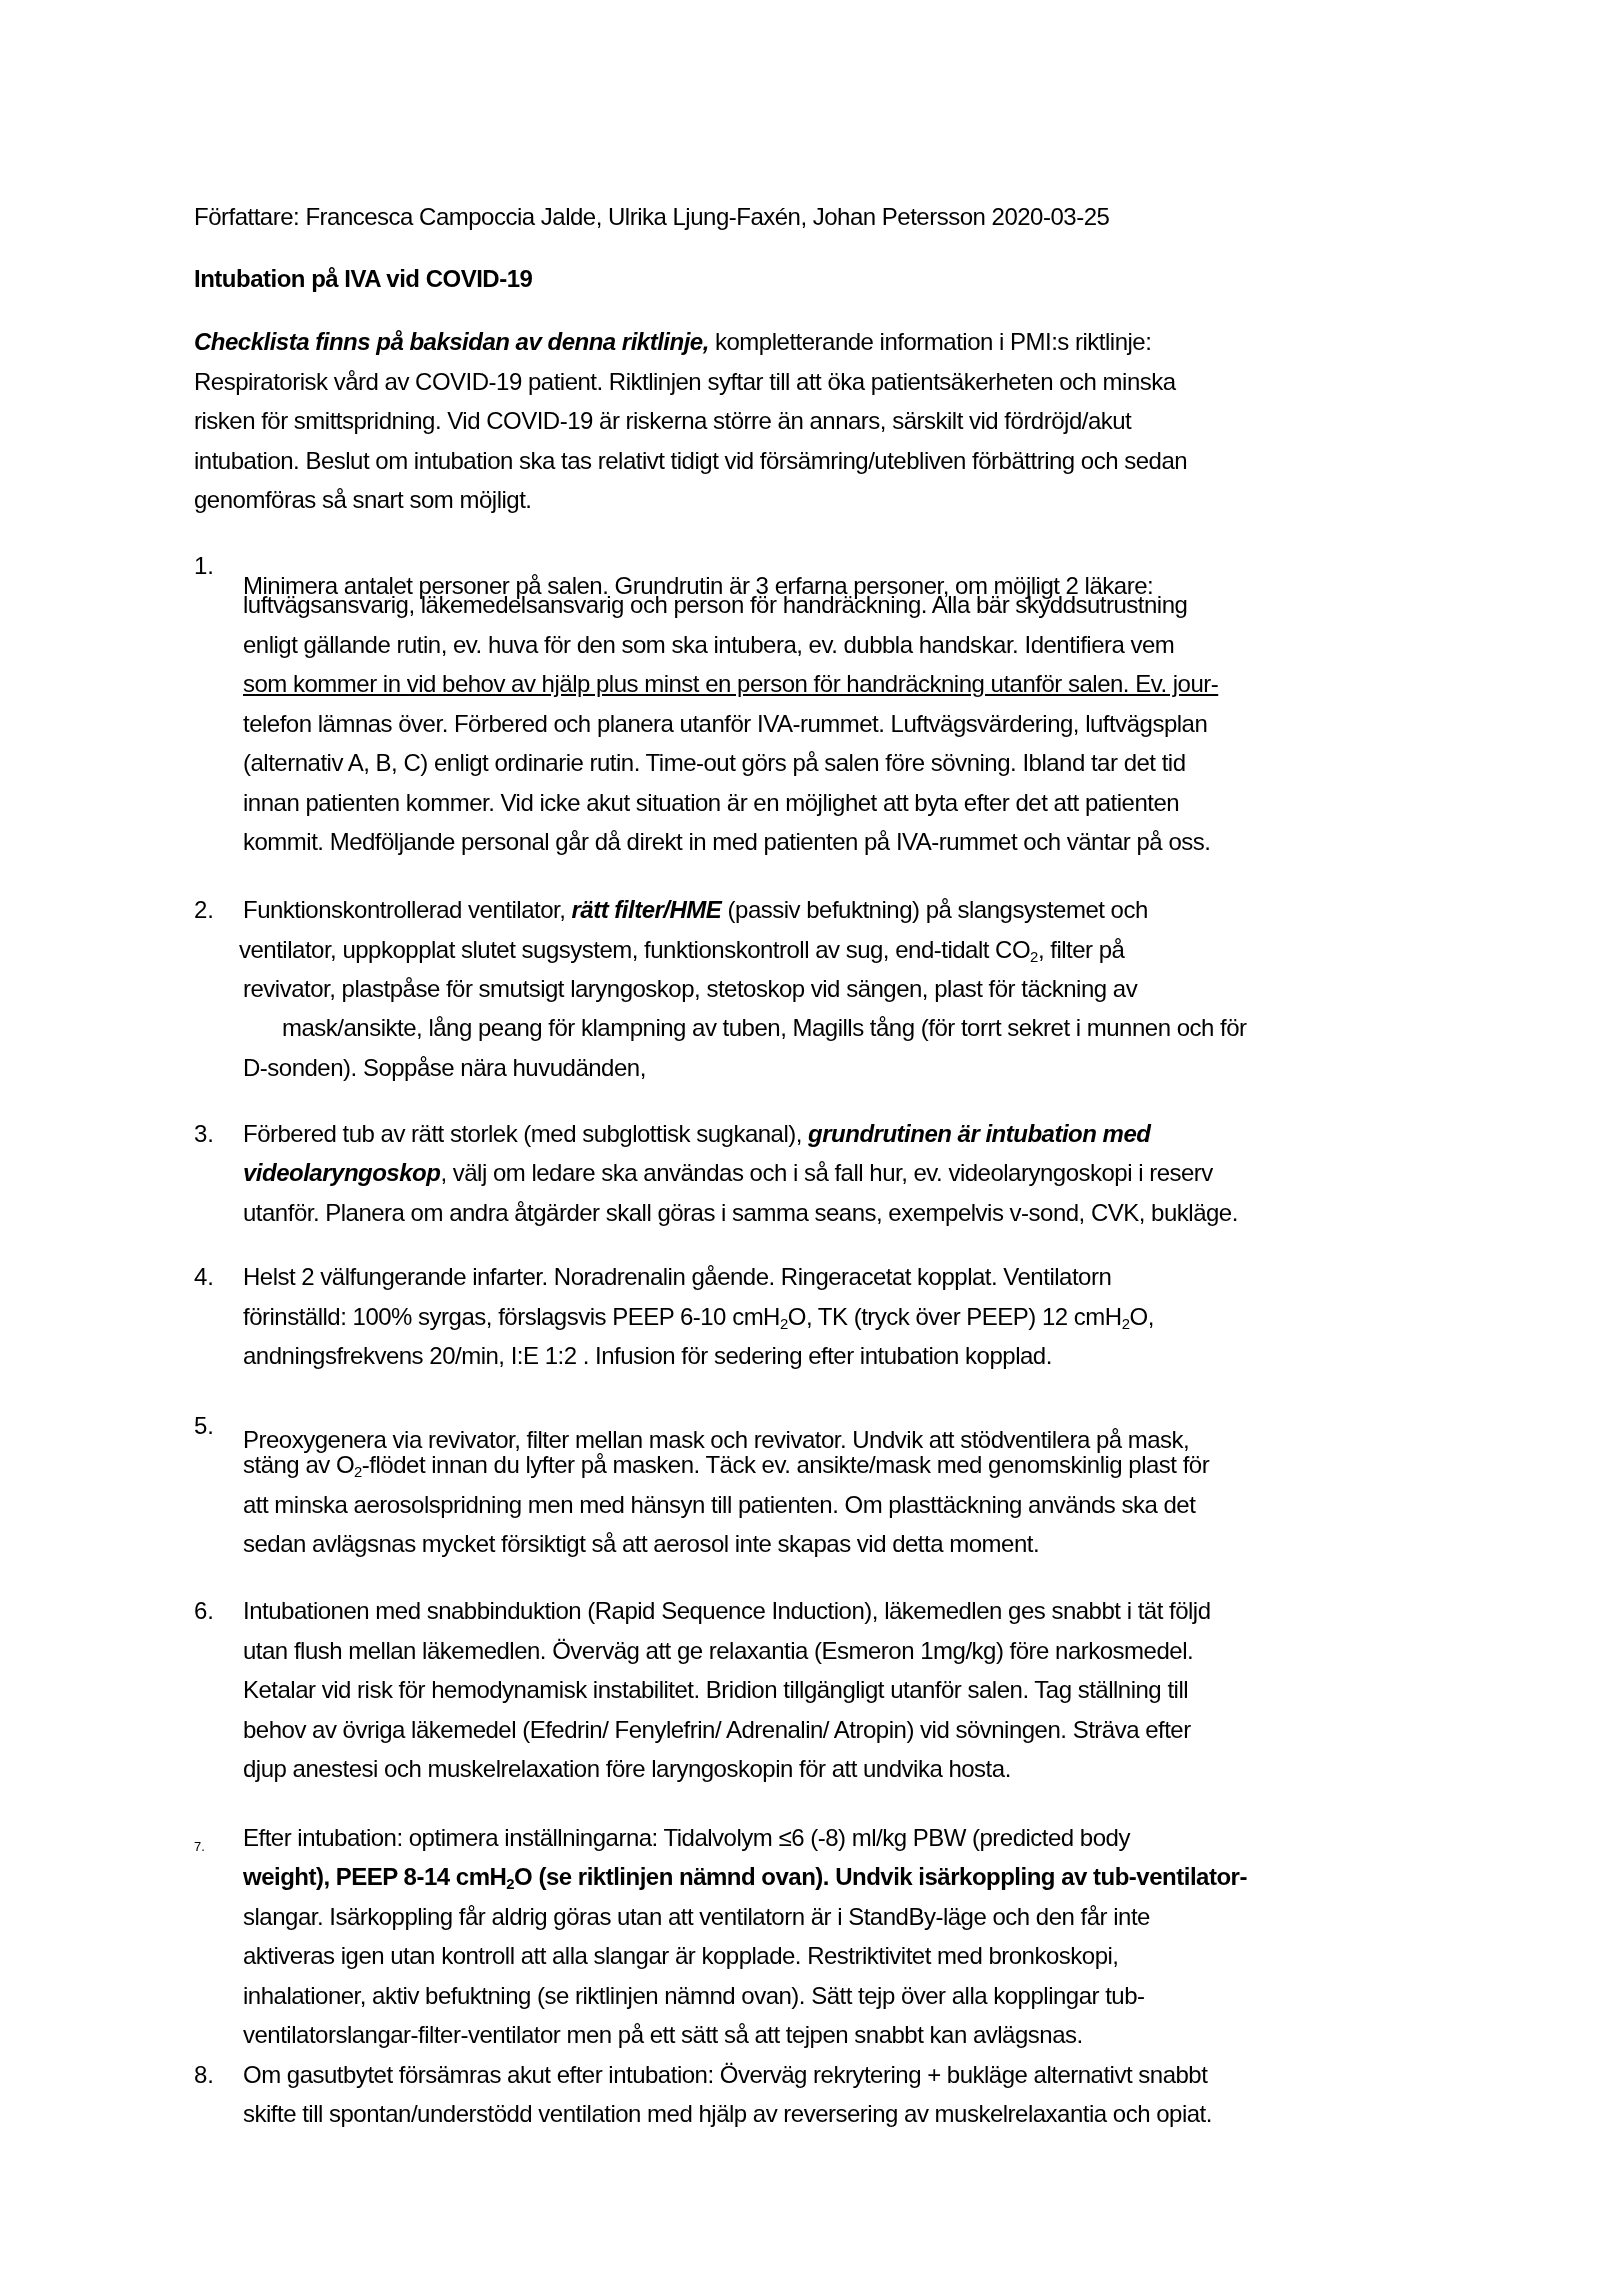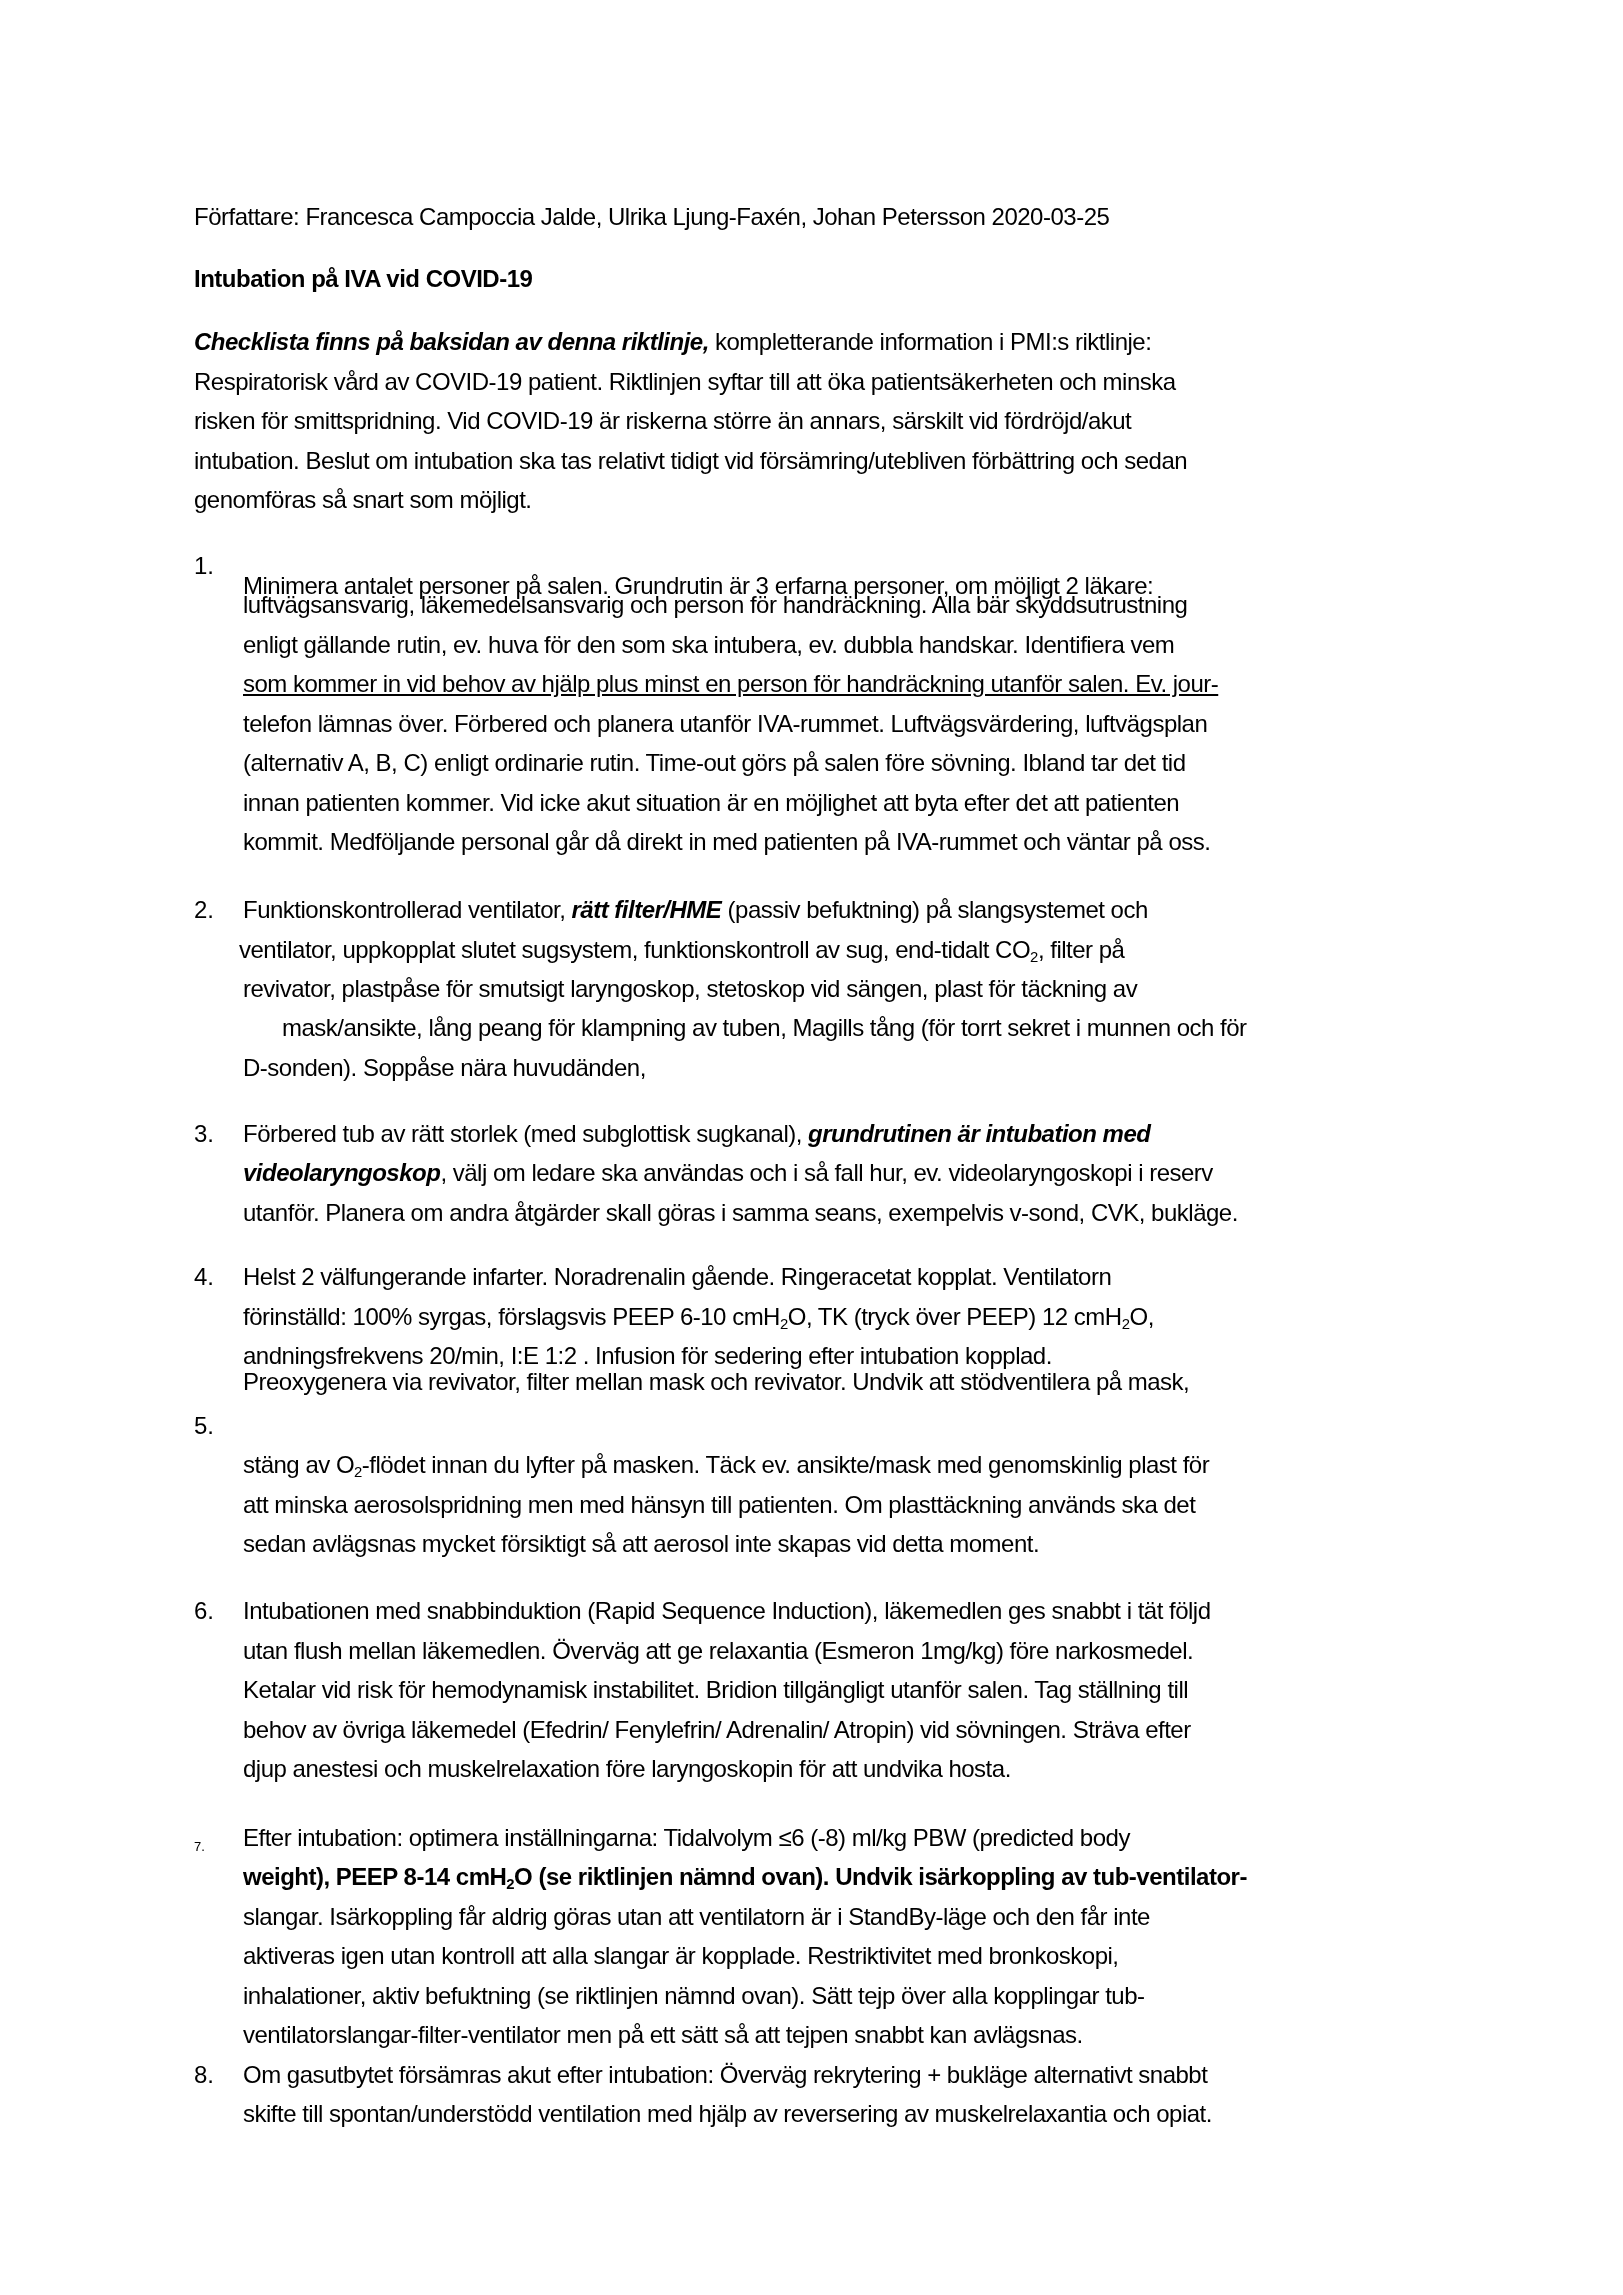--- a/index.html
+++ b/index.html
@@ -53,21 +53,21 @@
         <div class="line" style="left: 243px; top: 1197px;"><span>utanför. Planera om andra åtgärder skall göras i samma seans, exempelvis v-sond, CVK, bukläge.</span></div>
       </div>
       <div>
         <div class="num" style="left: 194px; top: 1261px;">4.</div>
         <div class="line" style="left: 243px; top: 1261px;"><span>Helst 2 välfungerande infarter. Noradrenalin gående. Ringeracetat kopplat. Ventilatorn</span></div>
         <div class="line" style="left: 243px; top: 1301px;"><span>förinställd: 100% syrgas, förslagsvis PEEP 6-10 cmH</span><sub>2</sub><span>O, TK (tryck över PEEP) 12 cmH</span><sub>2</sub><span>O,</span></div>
         <div class="line" style="left: 243px; top: 1340px;"><span>andningsfrekvens 20/min, I:E 1:2 . Infusion för sedering efter intubation kopplad.</span></div>
       </div>
       <div>
         <div class="num" style="left: 194px; top: 1410px;">5.</div>
-        <div class="line" style="left: 243px; top: 1366px; text-align: center;"><span>Preoxygenera via revivator, filter mellan mask och revivator. Undvik att stödventilera på mask,</span></div>
+        <div class="line" style="left: 243px; top: 1424px; text-align: center;"><span>Preoxygenera via revivator, filter mellan mask och revivator. Undvik att stödventilera på mask,</span></div>
         <div class="line" style="left: 243px; top: 1449px;"><span>stäng av O</span><sub>2</sub><span>-flödet innan du lyfter på masken. Täck ev. ansikte/mask med genomskinlig plast för</span></div>
         <div class="line" style="left: 243px; top: 1489px;"><span>att minska aerosolspridning men med hänsyn till patienten. Om plasttäckning används ska det</span></div>
         <div class="line" style="left: 243px; top: 1528px;"><span>sedan avlägsnas mycket försiktigt så att aerosol inte skapas vid detta moment.</span></div>
       </div>
       <div>
         <div class="num" style="left: 194px; top: 1595px;">6.</div>
         <div class="line" style="left: 243px; top: 1595px;"><span>Intubationen med snabbinduktion (Rapid Sequence Induction), läkemedlen ges snabbt i tät följd</span></div>
         <div class="line" style="left: 243px; top: 1635px;"><span>utan flush mellan läkemedlen. Överväg att ge relaxantia (Esmeron 1mg/kg) före narkosmedel.</span></div>
         <div class="line" style="left: 243px; top: 1674px;"><span>Ketalar vid risk för hemodynamisk instabilitet. Bridion tillgängligt utanför salen. Tag ställning till</span></div>
         <div class="line" style="left: 243px; top: 1714px;"><span>behov av övriga läkemedel (Efedrin/ Fenylefrin/ Adrenalin/ Atropin) vid sövningen. Sträva efter</span></div>

